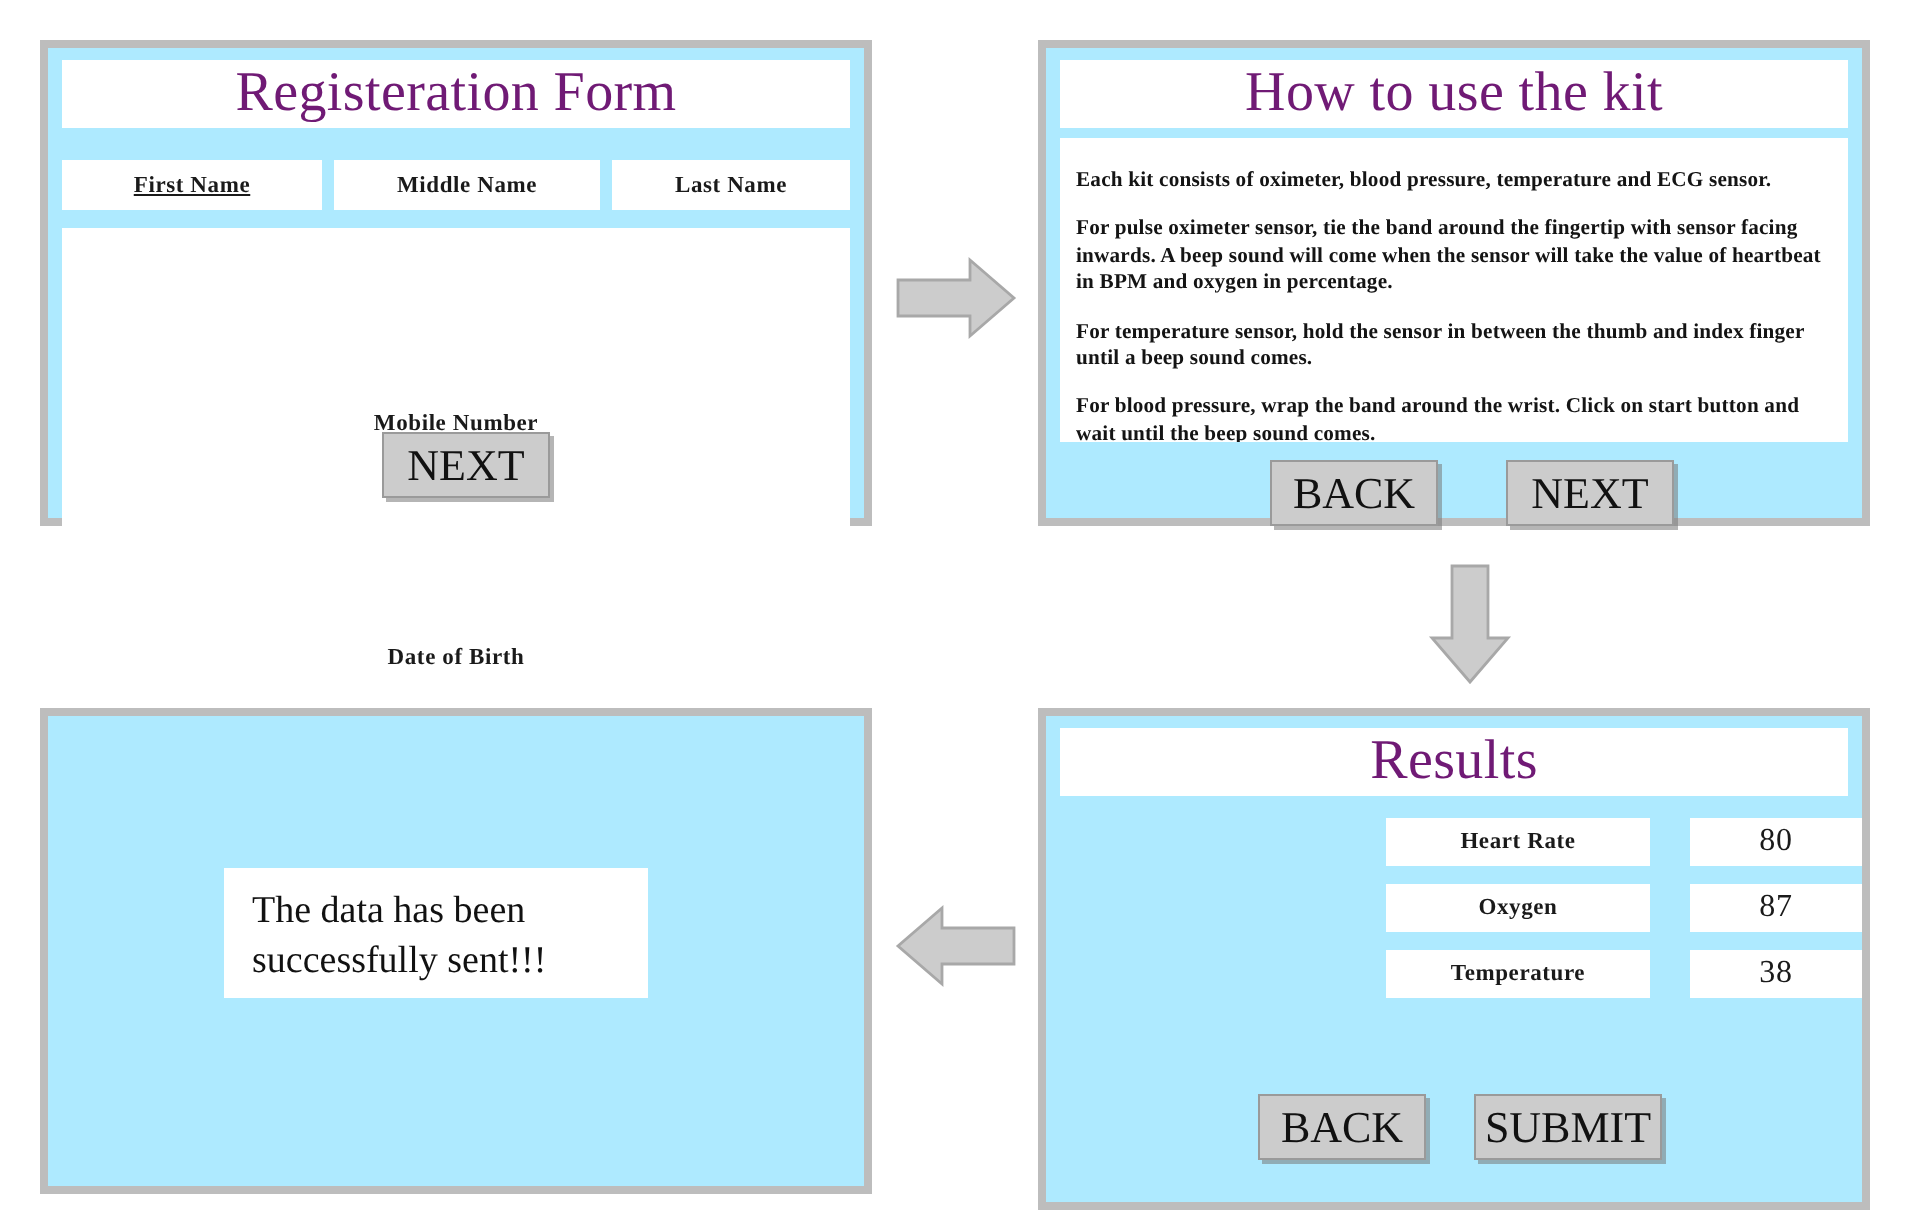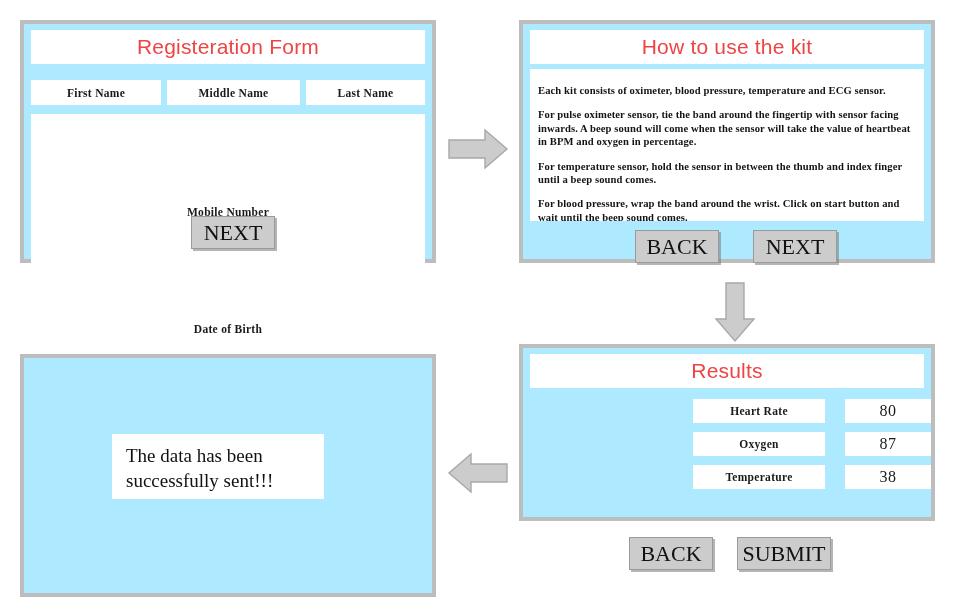--- a/index.html
+++ b/index.html
@@ -26,24 +26,24 @@
 
   .titlebar {
     background: #ffffff;
     margin: 6px 7px 0 7px;
     height: 34px;
     display: flex;
     align-items: center;
     justify-content: center;
   }
   .titlebar span {
-    font-size: 21px;
-    color: #ef4444;
+    font-size: 28px;
+    color: #701a75;
     letter-spacing: .2px;
-    font-family: Liberation Sans, sans-serif;
+    font-family: Liberation Serif, serif;
   }
 
   
   #panel-registration {
     left: 20px;
     top: 20px;
     width: 416px;
     height: 243px;
   }
   .field-row {
@@ -58,21 +58,21 @@
     height: 25px;
     display: flex;
     align-items: center;
     justify-content: center;
     font-size: 11.5px;
     color: #1a1a1a;
     font-weight: bold;
     letter-spacing: .3px;
     font-family: "Liberation Serif", "DejaVu Serif", serif;
   }
-  .f-first  { flex: 0 0 130px; }
+  .f-first  { flex: 0 0 130px; text-decoration: underline; }
   .f-middle { flex: 0 0 133px; }
   .f-last   { flex: 1 1 auto; }
   .f-mobile { flex: 0 0 196px; }
   .f-dob    { flex: 1 1 auto; }
 
   .btn {
     background: #cccccc;
     border: 1px solid #9a9a9a;
     box-shadow: 2px 2px 0 rgba(120,120,120,.55);
     display: inline-flex;
@@ -123,23 +123,23 @@
     left: 112px;
     top: 206px;
     display: flex;
     gap: 34px;
   }
   #instructions-buttons .btn { width: 82px; }
 
   
   #panel-results {
     left: 519px;
-    top: 344px;
+    top: 354px;
     width: 416px;
-    height: 177px;
+    height: 251px;
   }
   #results-rows {
     margin: 11px 0 0 0;
     padding: 0;
   }
   .result-row {
     display: flex;
     margin: 0 0 9px 0;
     padding-left: 94px;
     gap: 20px;

